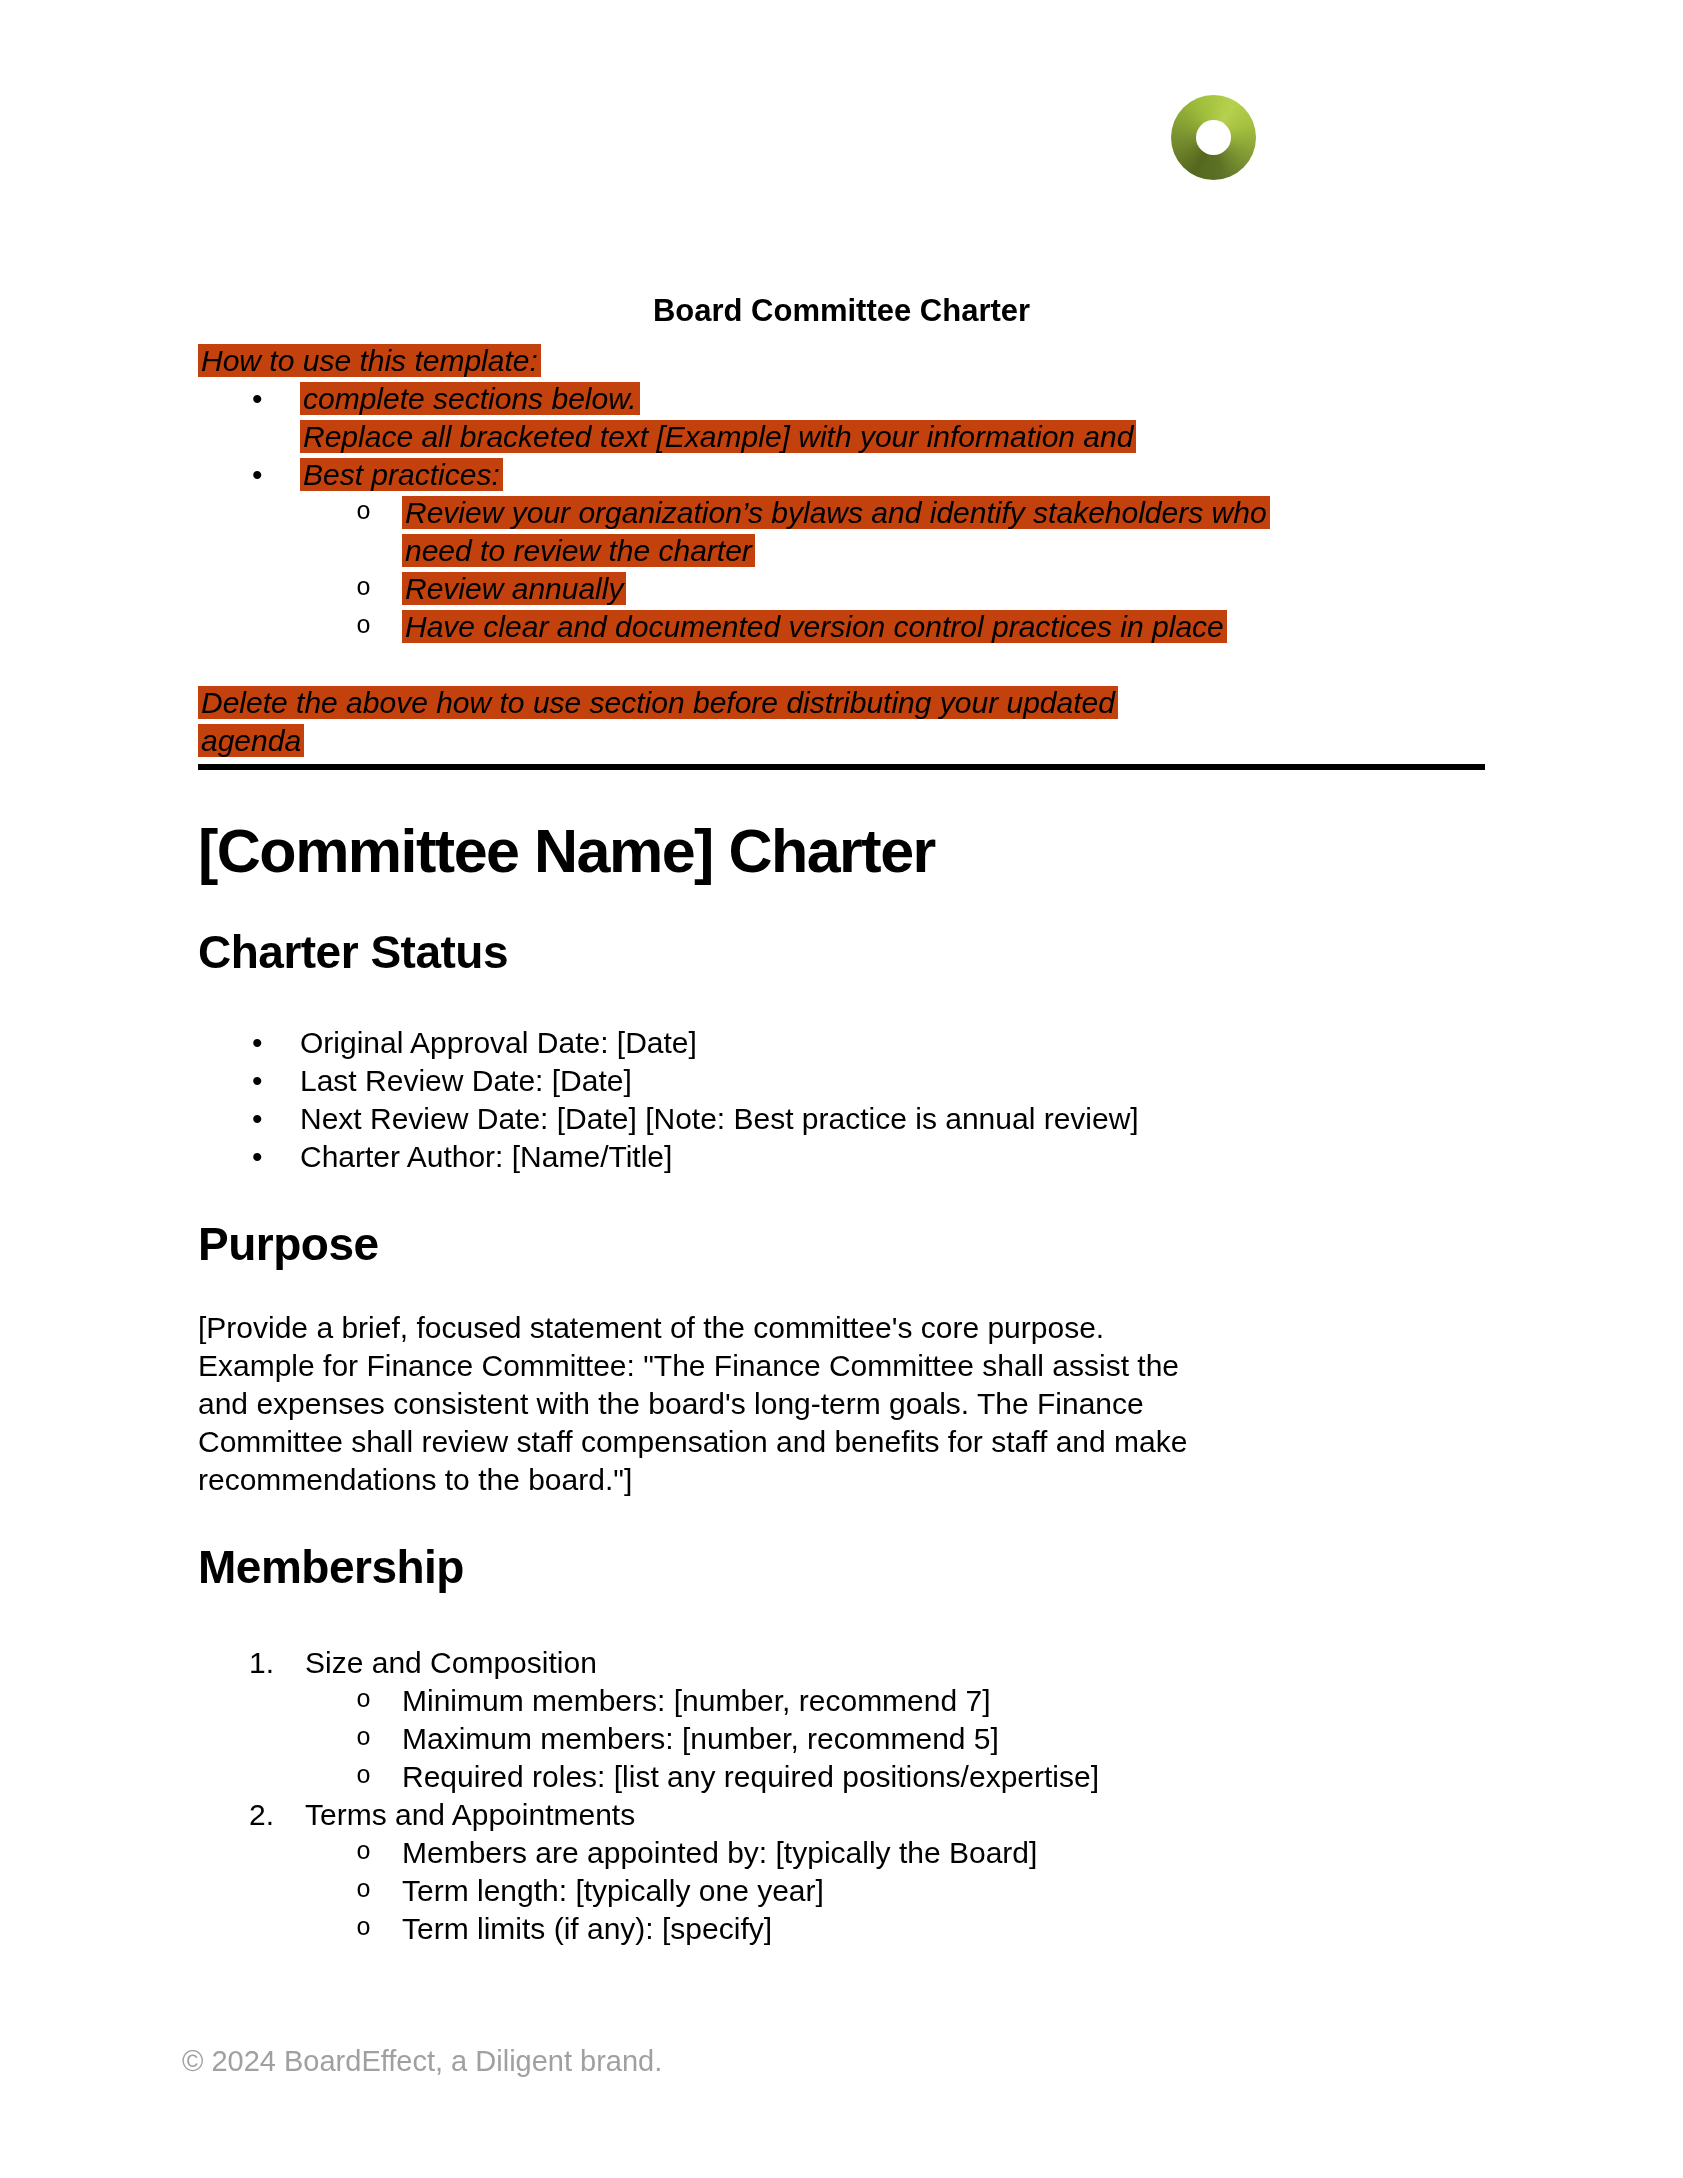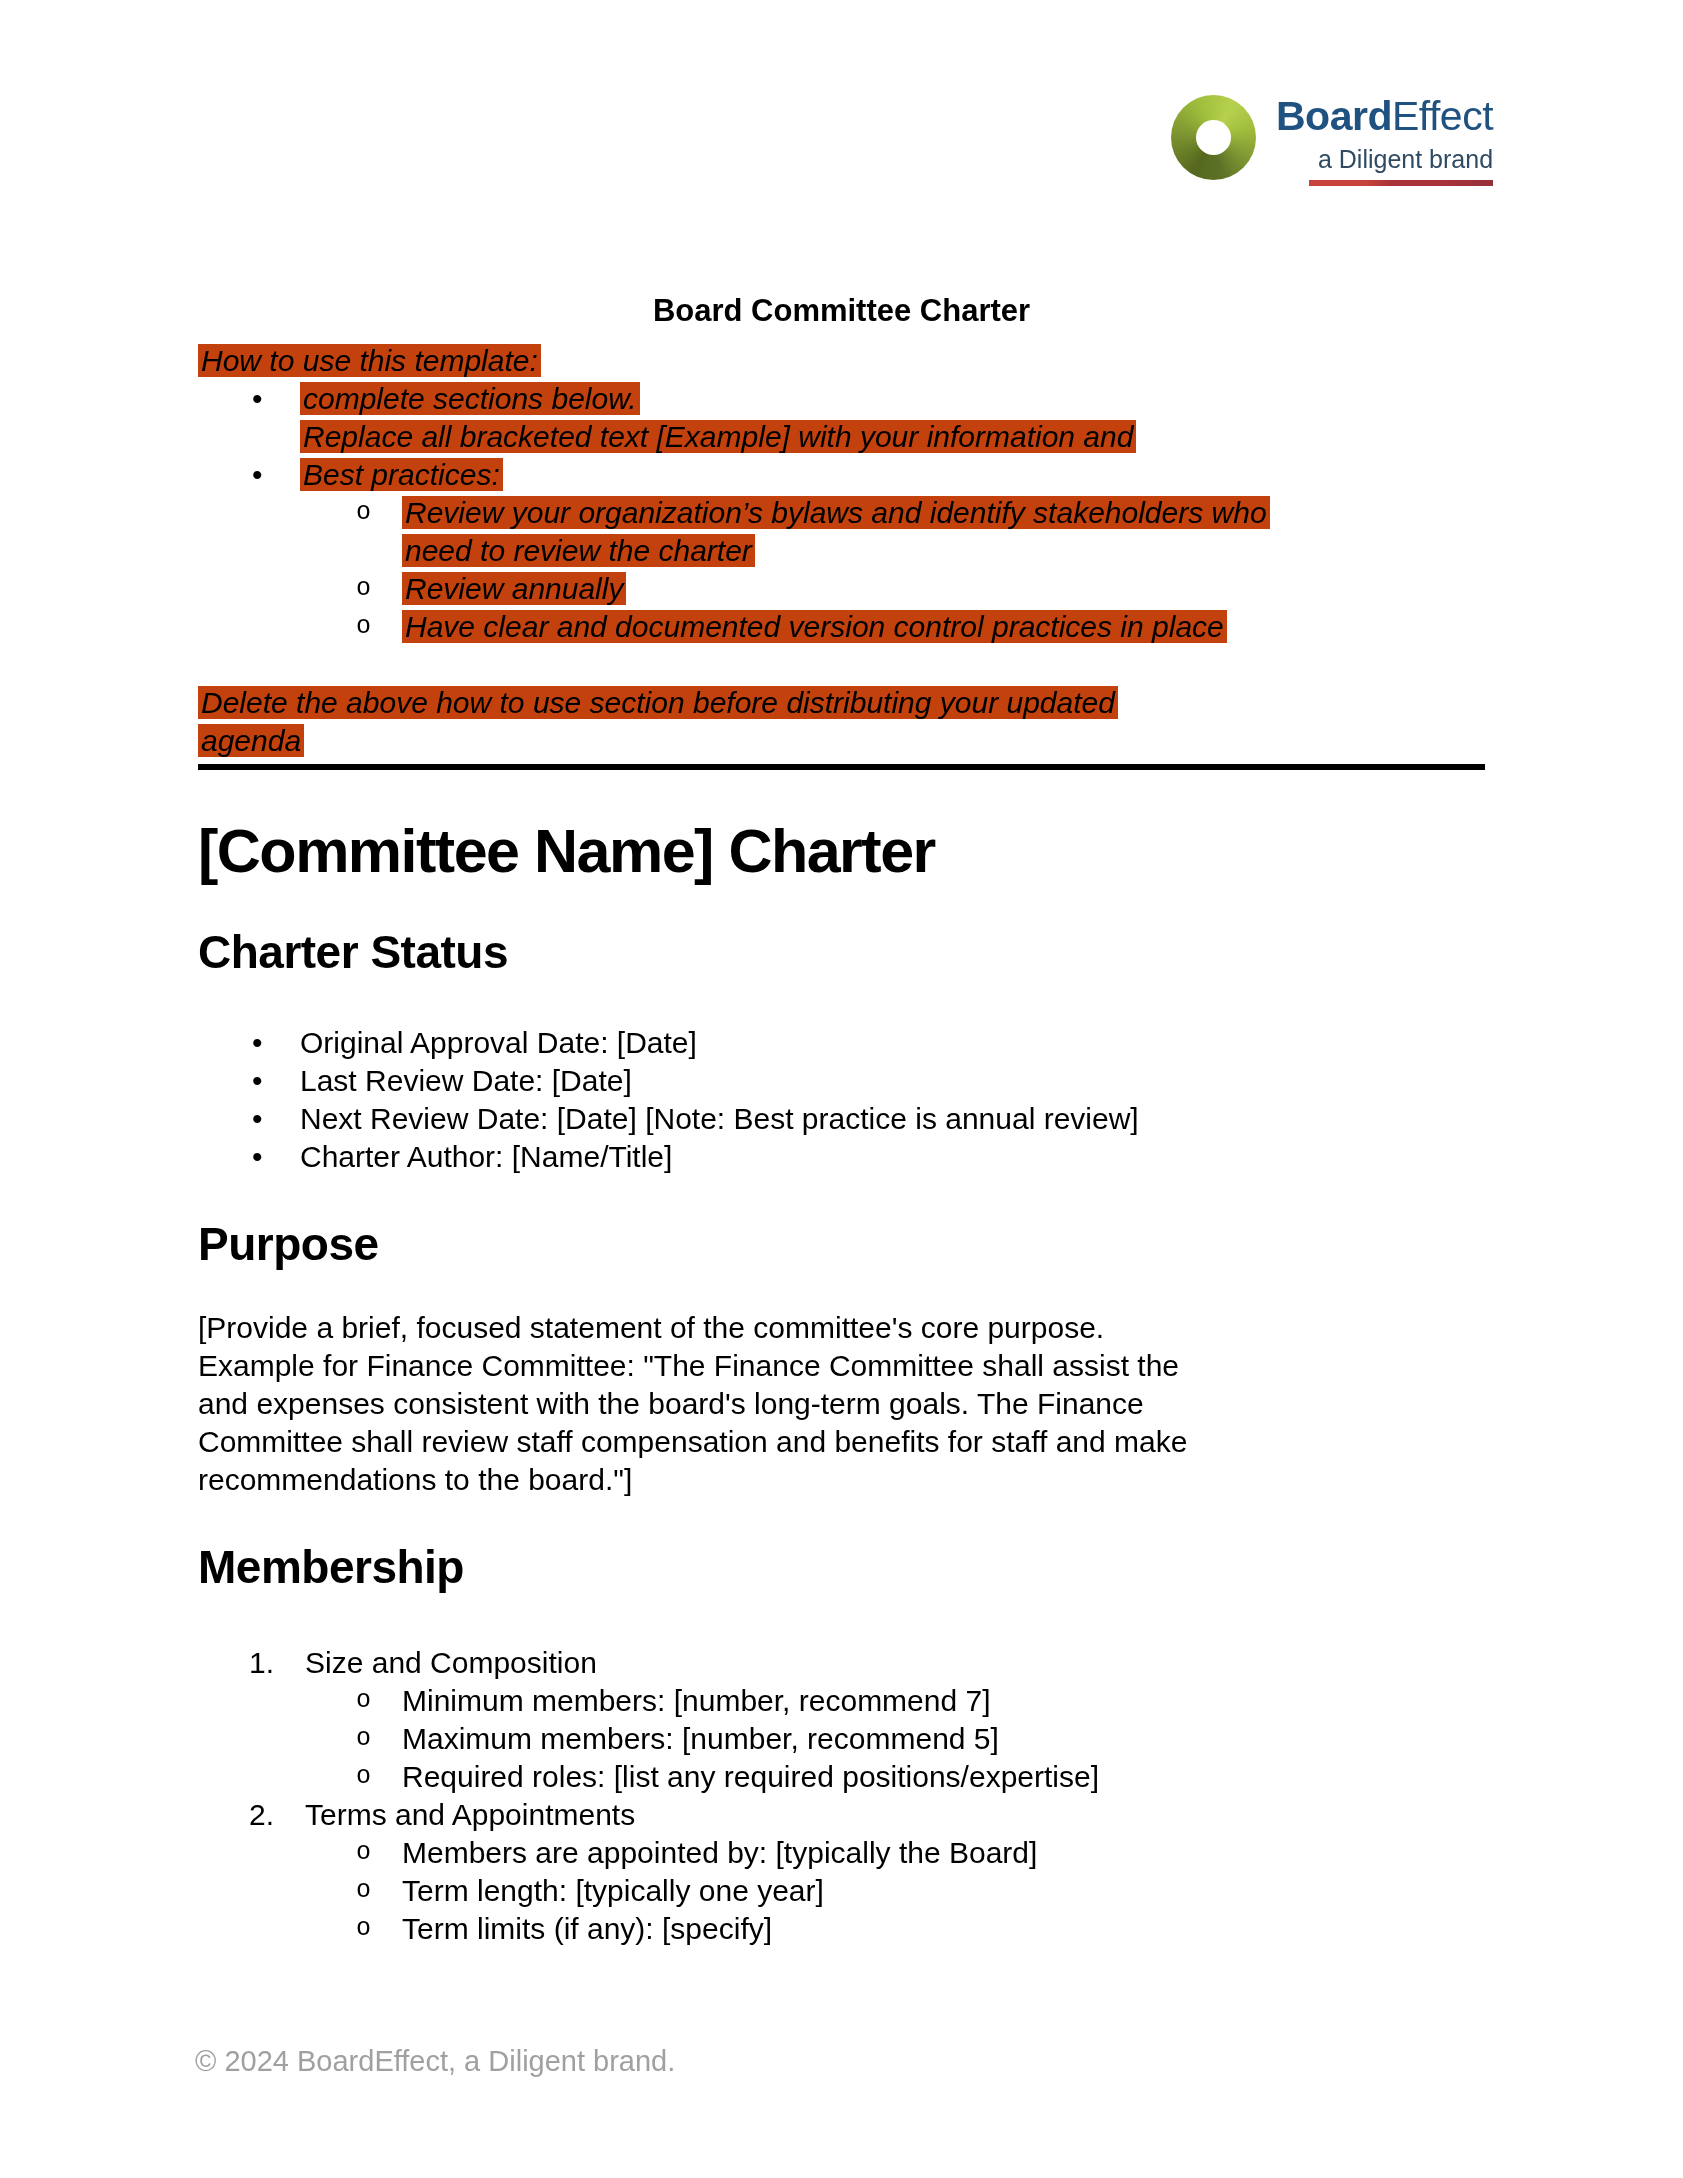--- a/index.html
+++ b/index.html
@@ -99,38 +99,33 @@
 
   .blist { margin-top: 42px; }
   .para { margin-top: 36px; }
   .mlist { margin-top: 47px; }
   .num > .mark { left: 51px; }
   .num > .txt { display: block; margin-left: 107px; }
 
   
   .footer {
     position: absolute;
-    left: 195px;
+    left: 182px;
     top: 2045px;
     font-size: 29px;
     color: #a0a0a0;
   }
 </style>
 </head>
 <body>
 
 <div class="page">
 
   <div class="logo">
     <div class="ring"></div>
-    <div class="logo-text">
-      <div class="brand"><span class="bold">Board</span><span class="light">Effect</span></div>
-      <div class="tagline">a Diligent brand</div>
-      <div class="redbar"></div>
-    </div>
   </div>
 
   <div class="content">
 
     <p class="doc-title">Board Committee Charter</p>
 
     <div class="howto">
       <div><span class="hl">How to use this template:</span></div>
 
       <div class="row lvl1">

